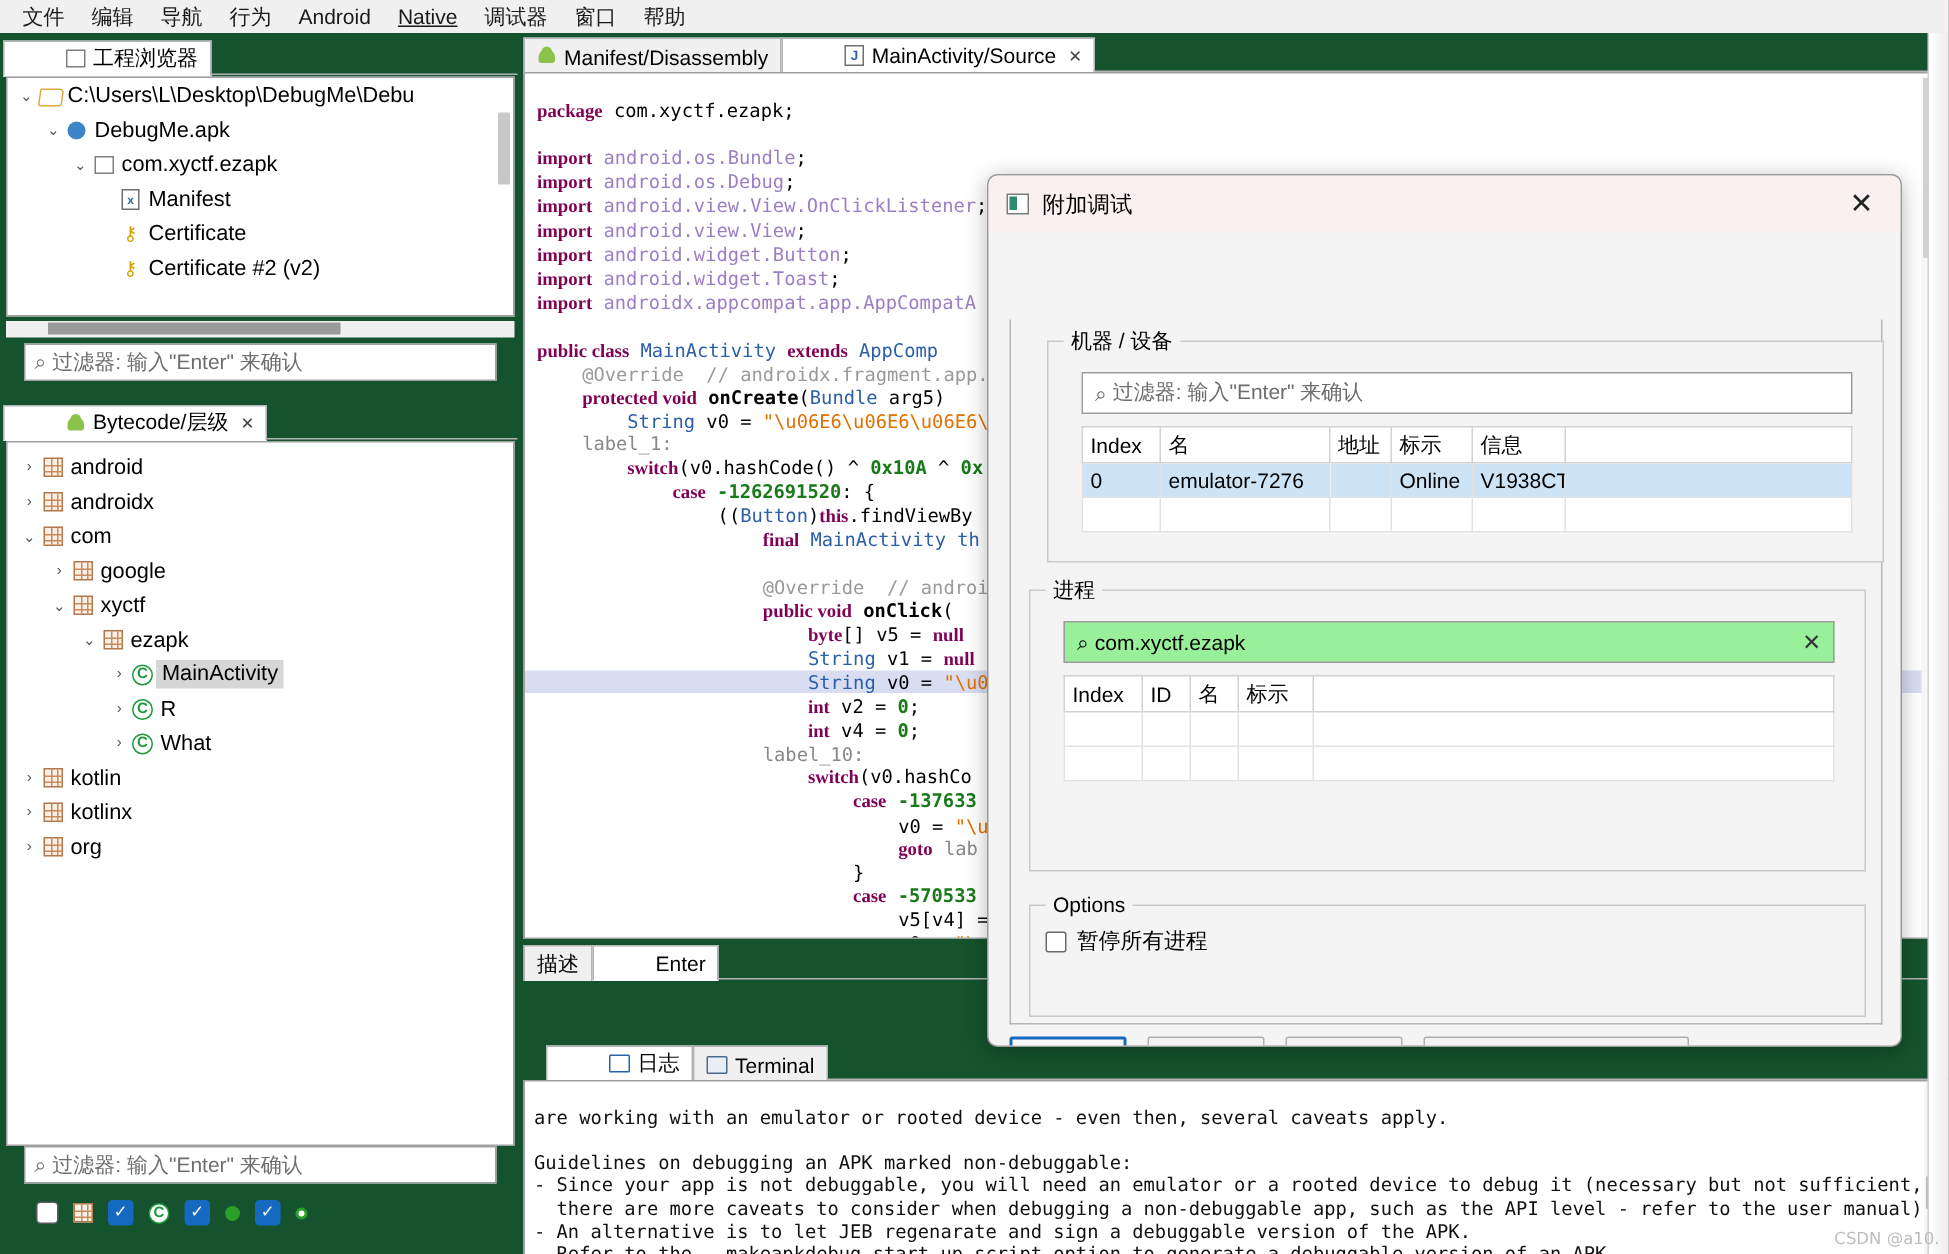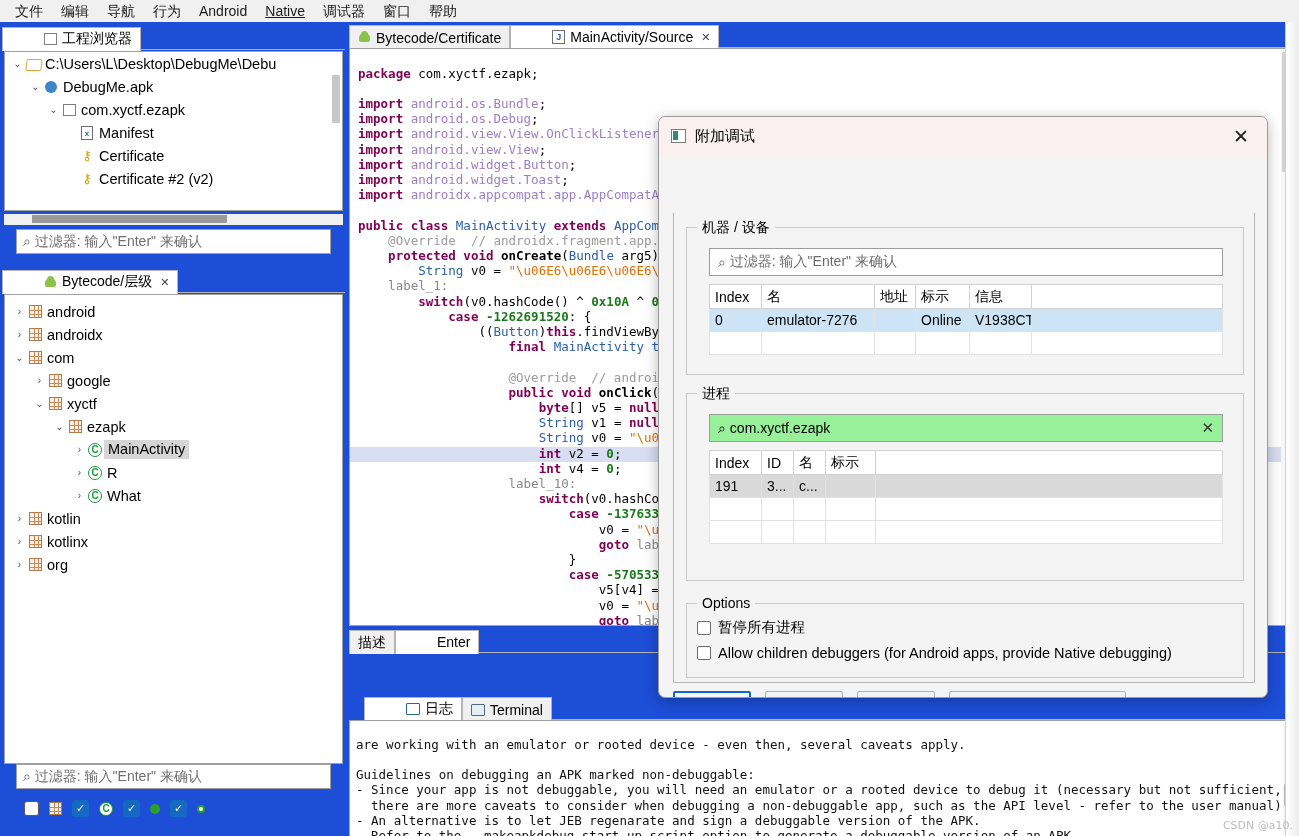--- a/index.html
+++ b/index.html
@@ -5,21 +5,21 @@
   * { box-sizing: border-box; }
   html, body {
     margin: 0; padding: 0;
     width: 1299px; height: 836px;
     overflow: hidden;
     font-family: "Liberation Sans", sans-serif;
     font-size: 13px;
     background: #f0f0f0;
     color: #000;
   }
-  #app { position: relative; width: 1299px; height: 836px; background: #1d4ed8; }
+  #app { position: relative; width: 1299px; height: 836px; background: #14532d; }
 
   
   .menubar {
     position: absolute; left: 0; top: 0; width: 1299px; height: 22px;
     background: #f0f0f0; display: flex; align-items: center; padding-left: 6px;
   }
   .menubar .mi {
     padding: 2px 9px; font-size: 14px; color: #1a1a1a; white-space: nowrap; line-height: 18px;
   }
 
@@ -122,21 +122,21 @@
   .centercol { position: absolute; left: 349px; top: 22px; width: 948px; height: 814px; }
   .editorbox {
     position: absolute; left: 0; top: 26px; width: 945px; height: 578px;
     border: 1px solid #a0a0a0; background: #fff; overflow: hidden;
   }
   .code {
     position: absolute; left: 8px; top: 4px;
     font-family: "DejaVu Sans Mono", monospace; font-size: 12.5px; line-height: 15.2px;
     white-space: pre; color: #000;
   }
-  .code .kw { color: #7f0055; font-weight: bold; }
+  .code .kw { color: #7f0055; font-weight: bold; font-family: Liberation Serif, serif; }
   .code .imp { color: #9b7fc4; }
   .code .typ { color: #2b5fa8; }
   .code .str { color: #e07000; }
   .code .num { color: #1a7a1a; font-weight: bold; }
   .code .cmt { color: #9a9a9a; }
   .code .lbl { color: #888; }
   .code .pln { color: #000; font-weight: bold; }
   .hiline { position: absolute; left: 0; width: 945px; height: 15px; background: #d9ddf2; }
 
   .bottomtabs { position: absolute; left: 0; top: 605px; width: 945px; height: 26px; display: flex; align-items: flex-end; }
@@ -427,21 +427,21 @@
       <span class="cbblue">✓</span>
       <span class="dotgreen sm"></span>
     </div>
   </div>
 
   <div class="centercol">
 
     <div class="tabstrip" style="position:absolute;left:0;top:0;width:948px;">
       <div class="tab">
         <span class="ic-droid"></span>
-        <span>Bytecode/Certificate</span>
+        <span>Manifest/Disassembly</span>
       </div>
       <div class="tab active">
         <span class="ic-jfile">J</span>
         <span>MainActivity/Source</span>
         <span class="closex">✕</span>
       </div>
       <div class="tabrest"></div>
     </div>
 
     <div class="editorbox">
@@ -532,21 +532,21 @@
 
     <div class="dlg-title">
       <span class="dlg-ico"></span>
       <span class="dlg-titletext">附加调试</span>
       <span class="dlg-close">✕</span>
     </div>
 
 
     <div class="dlgbody">
 
-      <div class="group" style="left:12px;top:14px;width:558px;height:148px;">
+      <div class="group" style="left:24px;top:14px;width:558px;height:148px;">
         <span class="glabel">机器 / 设备</span>
 
         <div class="dfilter" style="position:absolute;left:22px;top:20px;width:514px;">
           <span class="magn">⌕</span>
           <span>过滤器: 输入"Enter" 来确认</span>
         </div>
 
         <div style="position:absolute;left:22px;top:56px;width:514px;">
           <table class="grid">
             <colgroup>
@@ -610,27 +610,20 @@
             <thead>
               <tr>
                 <th>Index</th>
                 <th>ID</th>
                 <th>名</th>
                 <th>标示</th>
                 <th></th>
               </tr>
             </thead>
             <tbody>
-              <tr class="selgray">
-                <td>191</td>
-                <td>3...</td>
-                <td>c...</td>
-                <td></td>
-                <td></td>
-              </tr>
               <tr>
                 <td></td>
                 <td></td>
                 <td></td>
                 <td></td>
                 <td></td>
               </tr>
               <tr>
                 <td></td>
                 <td></td>
@@ -643,24 +636,20 @@
         </div>
       </div>
 
       <div class="group" style="left:12px;top:390px;width:558px;height:75px;">
         <span class="glabel">Options</span>
         <div style="padding:6px 10px 0 10px;">
           <div class="optrow">
             <span class="cbox"></span>
             <span>暂停所有进程</span>
           </div>
-          <div class="optrow">
-            <span class="cbox"></span>
-            <span>Allow children debuggers (for Android apps, provide Native debugging)</span>
-          </div>
         </div>
       </div>
     </div>
 
     <div class="btnrow">
       <div class="btn primary">附上</div>
       <div class="btn">关闭</div>
       <div class="btn">帮助</div>
       <div class="btn">Refresh Machines List</div>
     </div>

